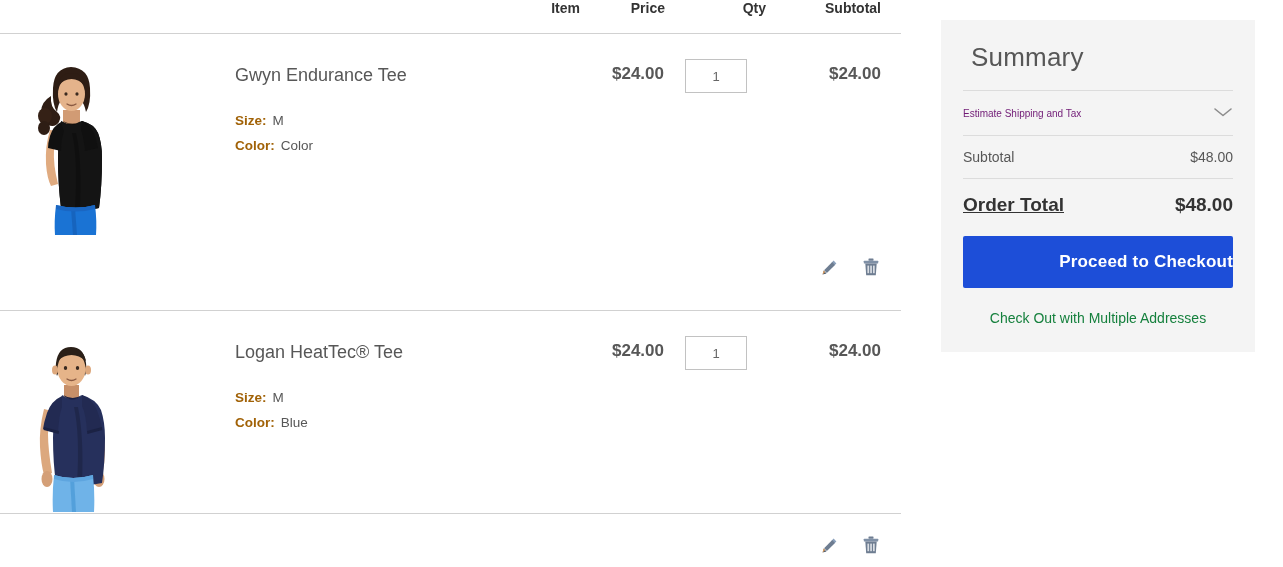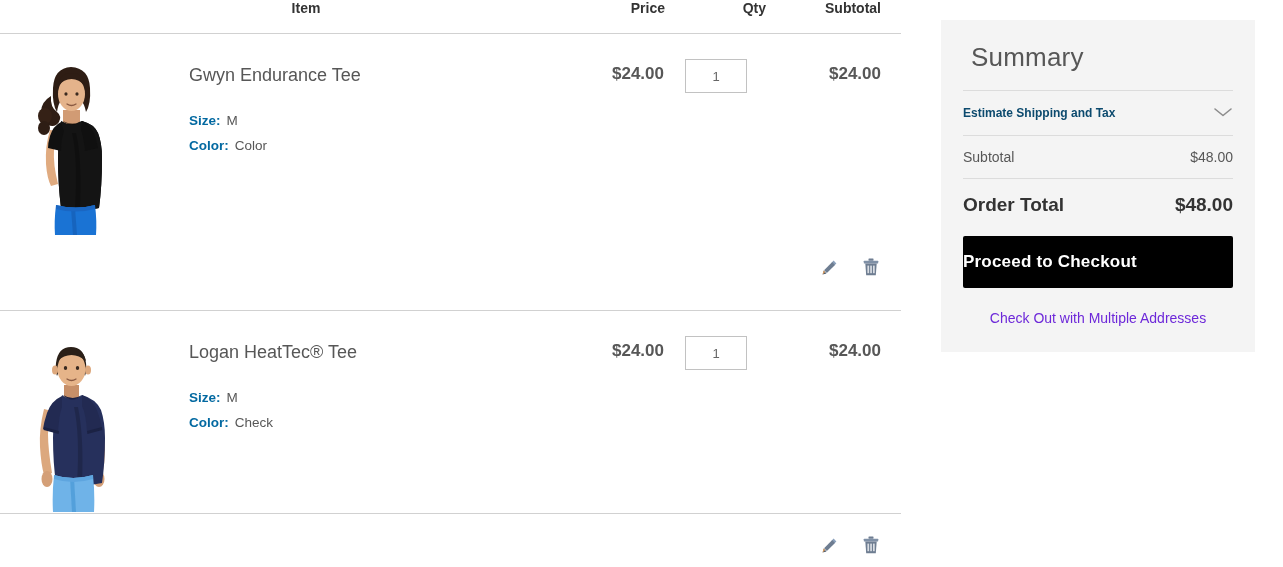--- a/index.html
+++ b/index.html
@@ -37,40 +37,41 @@
   .cart-table col.c-sub   { width: 131px; }
 
   thead th {
     font-size: 14px;
     font-weight: bold;
     color: #333333;
     padding: 0 0 17px 0;
     vertical-align: bottom;
     border-bottom: 1px solid #d1d1d1;
   }
-  th.th-item   { text-align: center; padding-left: 32px; }
+  th.th-item   { text-align: right; padding-left: 32px; }
   th.th-price  { text-align: right; margin-top: 12px; }
   th.th-qty    { text-align: right; padding-right: 4px; }
   th.th-sub    { text-align: right; padding-right: 20px; }
 
   tbody.item-row > tr > td {
     vertical-align: top;
     padding-top: 22px;
   }
   tbody.item-row.rowline > tr > td {
     border-top: 1px solid #d1d1d1;
   }
 
   
   .product-cell {
     padding-left: 14px;
   }
   .product-inner {
     display: flex;
     align-items: flex-start;
+    gap: 46px;
   }
 
   .photo {
     width: 110px;
     height: 177px;
     flex: 0 0 110px;
     position: relative;
     overflow: hidden;
     background: #ffffff;
     margin-top: 2px;
@@ -89,21 +90,21 @@
     margin: 0 0 22px 0;
     white-space: nowrap;
   }
   .opt-row {
     font-size: 13.5px;
     line-height: 25px;
     white-space: nowrap;
   }
   .opt-label {
     font-weight: bold;
-    color: #0369a1;
+    color: #a16207;
   }
   .opt-value {
     color: #575757;
     margin-left: 6px;
   }
 
   .price-cell {
     text-align: right;
     font-size: 17px;
     font-weight: bold;
@@ -182,23 +183,23 @@
   .estimate-row {
     display: flex;
     align-items: center;
     justify-content: space-between;
     padding: 13px 0 13px 0;
     border-top: 1px solid #dcdcdc;
     border-bottom: 1px solid #dcdcdc;
     cursor: pointer;
   }
   .estimate-label {
-    font-size: 12px;
-    font-weight: bold;
-    color: #0c4a6e;
+    font-size: 10px;
+    font-weight: normal;
+    color: #701a75;
   }
   .chev { display: block; }
 
   .totals-row {
     display: flex;
     align-items: baseline;
     justify-content: space-between;
     padding: 13px 0 13px 0;
     border-bottom: 1px solid #dcdcdc;
   }
@@ -213,49 +214,50 @@
   .grand-row {
     display: flex;
     align-items: baseline;
     justify-content: space-between;
     padding: 15px 0 20px 0;
   }
   .grand-label {
     font-size: 19px;
     font-weight: bold;
     color: #333333;
+    text-decoration: underline;
   }
   .grand-value {
     font-size: 19px;
     font-weight: bold;
     color: #333333;
   }
 
   .checkout-btn {
     display: block;
     width: 100%;
     box-sizing: border-box;
-    background: #000000;
+    background: #1d4ed8;
     color: #ffffff;
     border: none;
     border-radius: 2px;
     font-family: "Liberation Sans", sans-serif;
     font-size: 17px;
     font-weight: bold;
     padding: 16px 0;
     cursor: pointer;
-    text-align: left;
+    text-align: right;
     letter-spacing: 0.2px;
   }
   .multi-link {
     display: block;
     text-align: center;
     margin-top: 22px;
     font-size: 14px;
-    color: #6d28d9;
+    color: #15803d;
     text-decoration: none;
     cursor: pointer;
   }
 </style>
 </head>
 <body>
 
 <div class="cart-wrap">
   <table class="cart-table">
     <colgroup>
@@ -405,21 +407,21 @@
                 <path d="M60 143 l2 34 l-4 0 l-2 -34z" fill="#4f9cd8" opacity="0.85"></path>
                 <path d="M40 140 q19 6 39 0 l0 4 q-20 6 -39 0z" fill="#5ea5df"></path>
               </svg>
             </div>
             <div class="product-info">
               <div class="product-name">Logan HeatTec® Tee</div>
               <div class="opt-row">
                 <span class="opt-label">Size:</span><span class="opt-value">M</span>
               </div>
               <div class="opt-row">
-                <span class="opt-label">Color:</span><span class="opt-value">Check</span>
+                <span class="opt-label">Color:</span><span class="opt-value">Blue</span>
               </div>
             </div>
           </div>
         </td>
         <td class="price-cell">$24.00</td>
         <td class="qty-cell">
           <input class="qty-input" type="text" value="1" style="">
         </td>
         <td class="sub-cell">$24.00</td>
       </tr>

